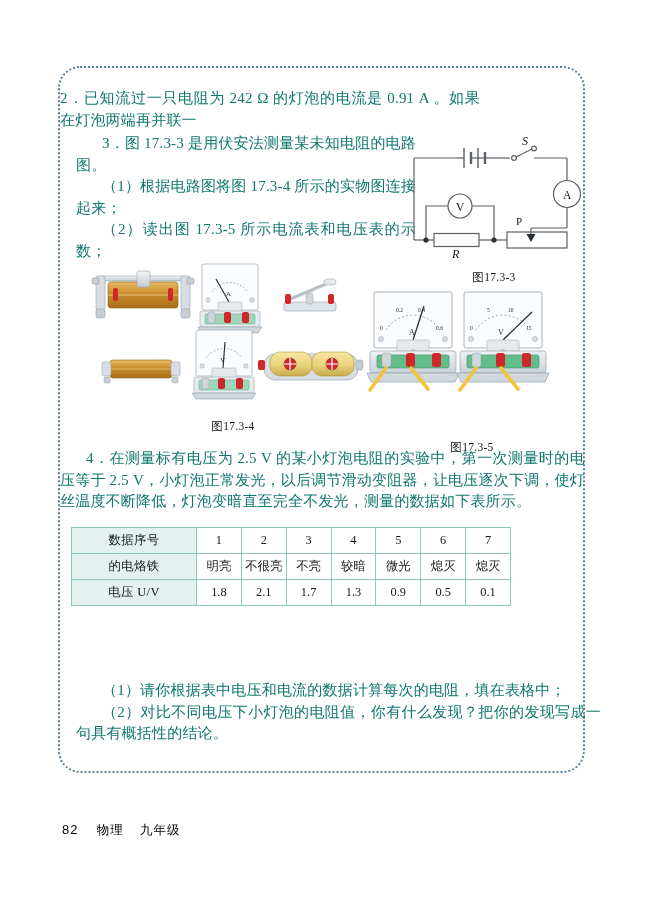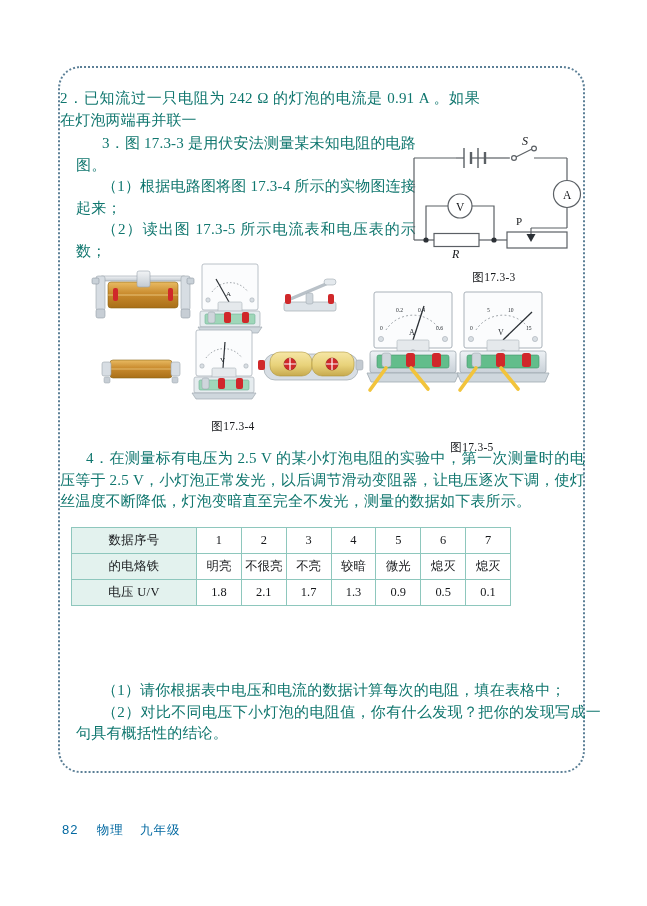--- a/index.html
+++ b/index.html
@@ -47,21 +47,21 @@
     font-family:"Liberation Serif","DejaVu Serif",serif;
   }
   #dtable td.rowhead{
     background:#e3f2ee;width:124px;font-size:12.4px;letter-spacing:.4px;
   }
   #dtable td.num{background:#ffffff;}
 
   
   #footer{
     position:absolute;left:62px;top:822px;
-    font-size:12.5px;color:#0369a1;letter-spacing:1px;
+    font-size:12.5px;color:#000000;letter-spacing:1px;
   }
   #footer .pno{font-family:"Liberation Sans",sans-serif;font-size:13px;}
 </style>
 </head>
 <body>
 
 <div class="page">
 
   <div class="frame"></div>
 

